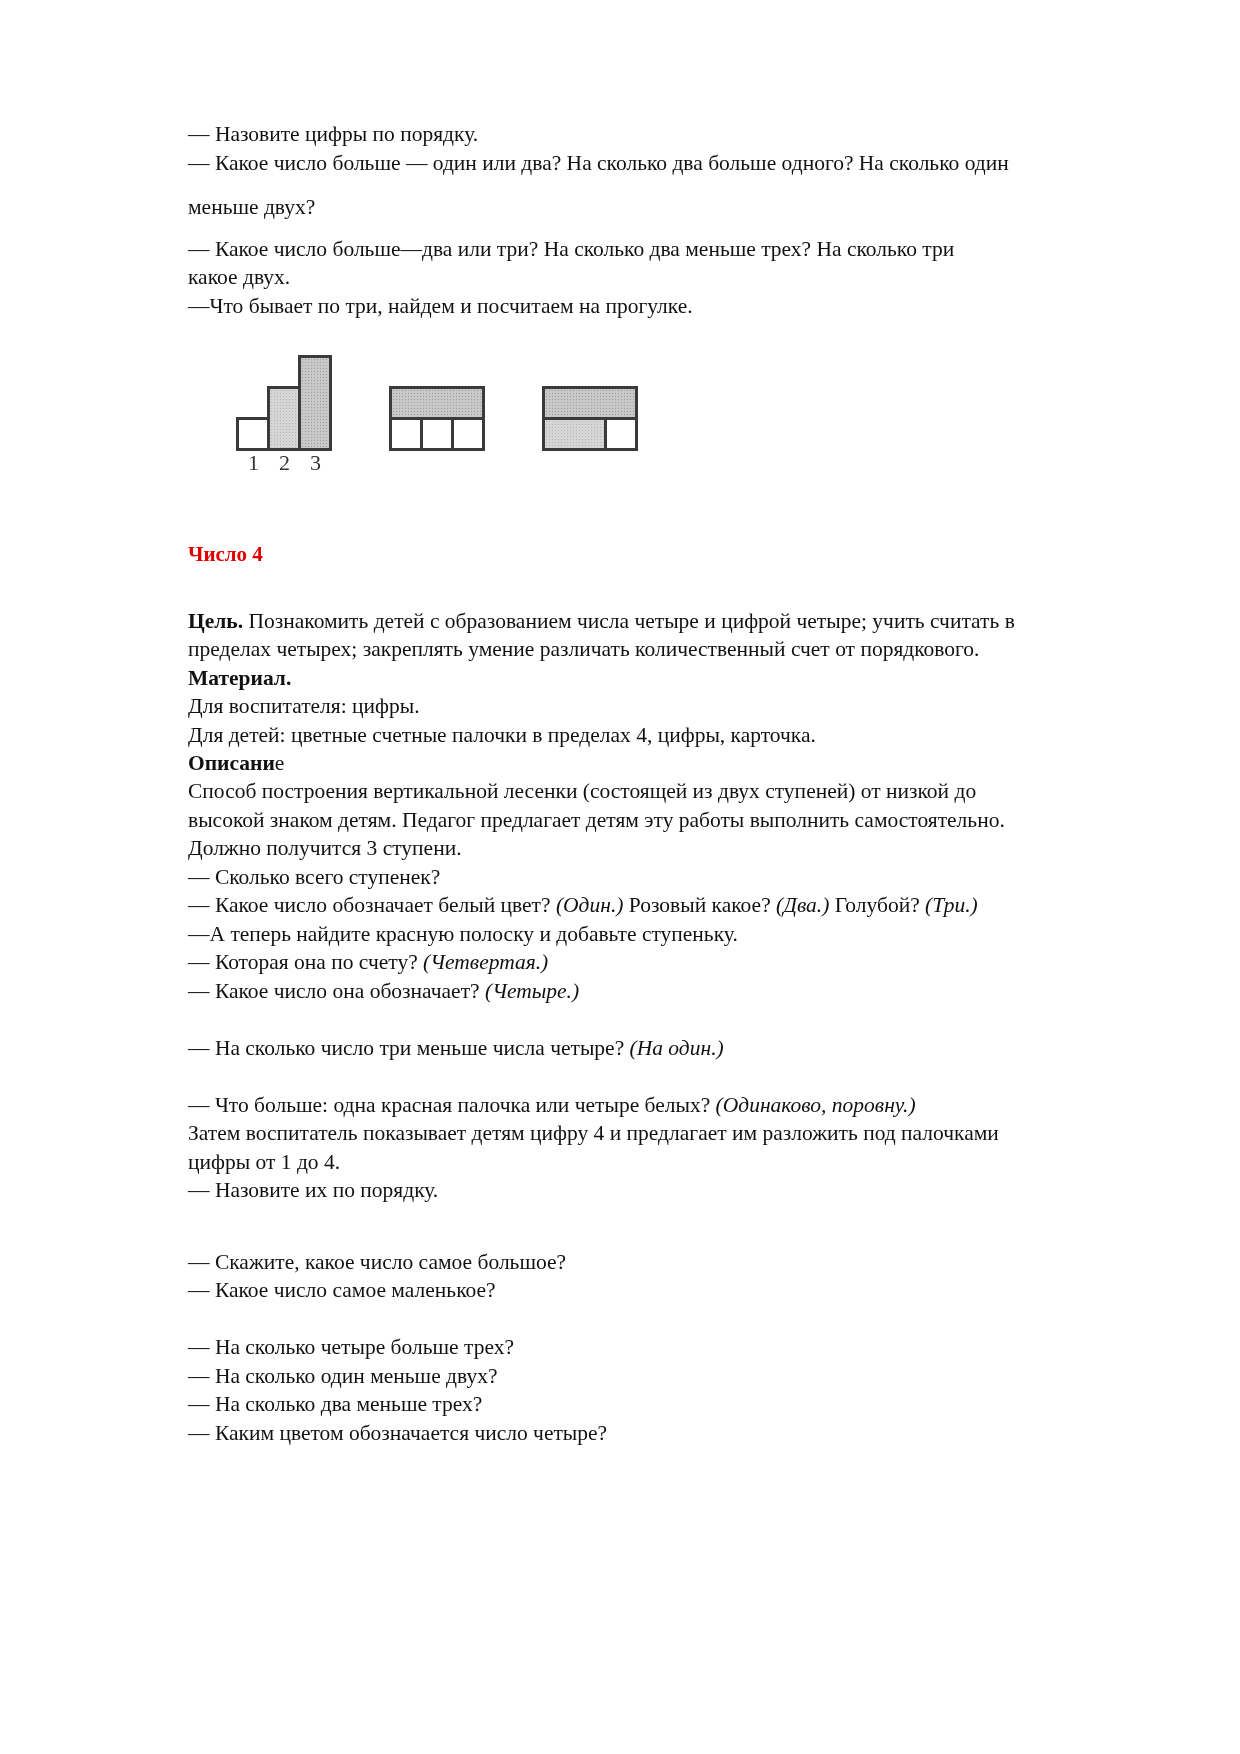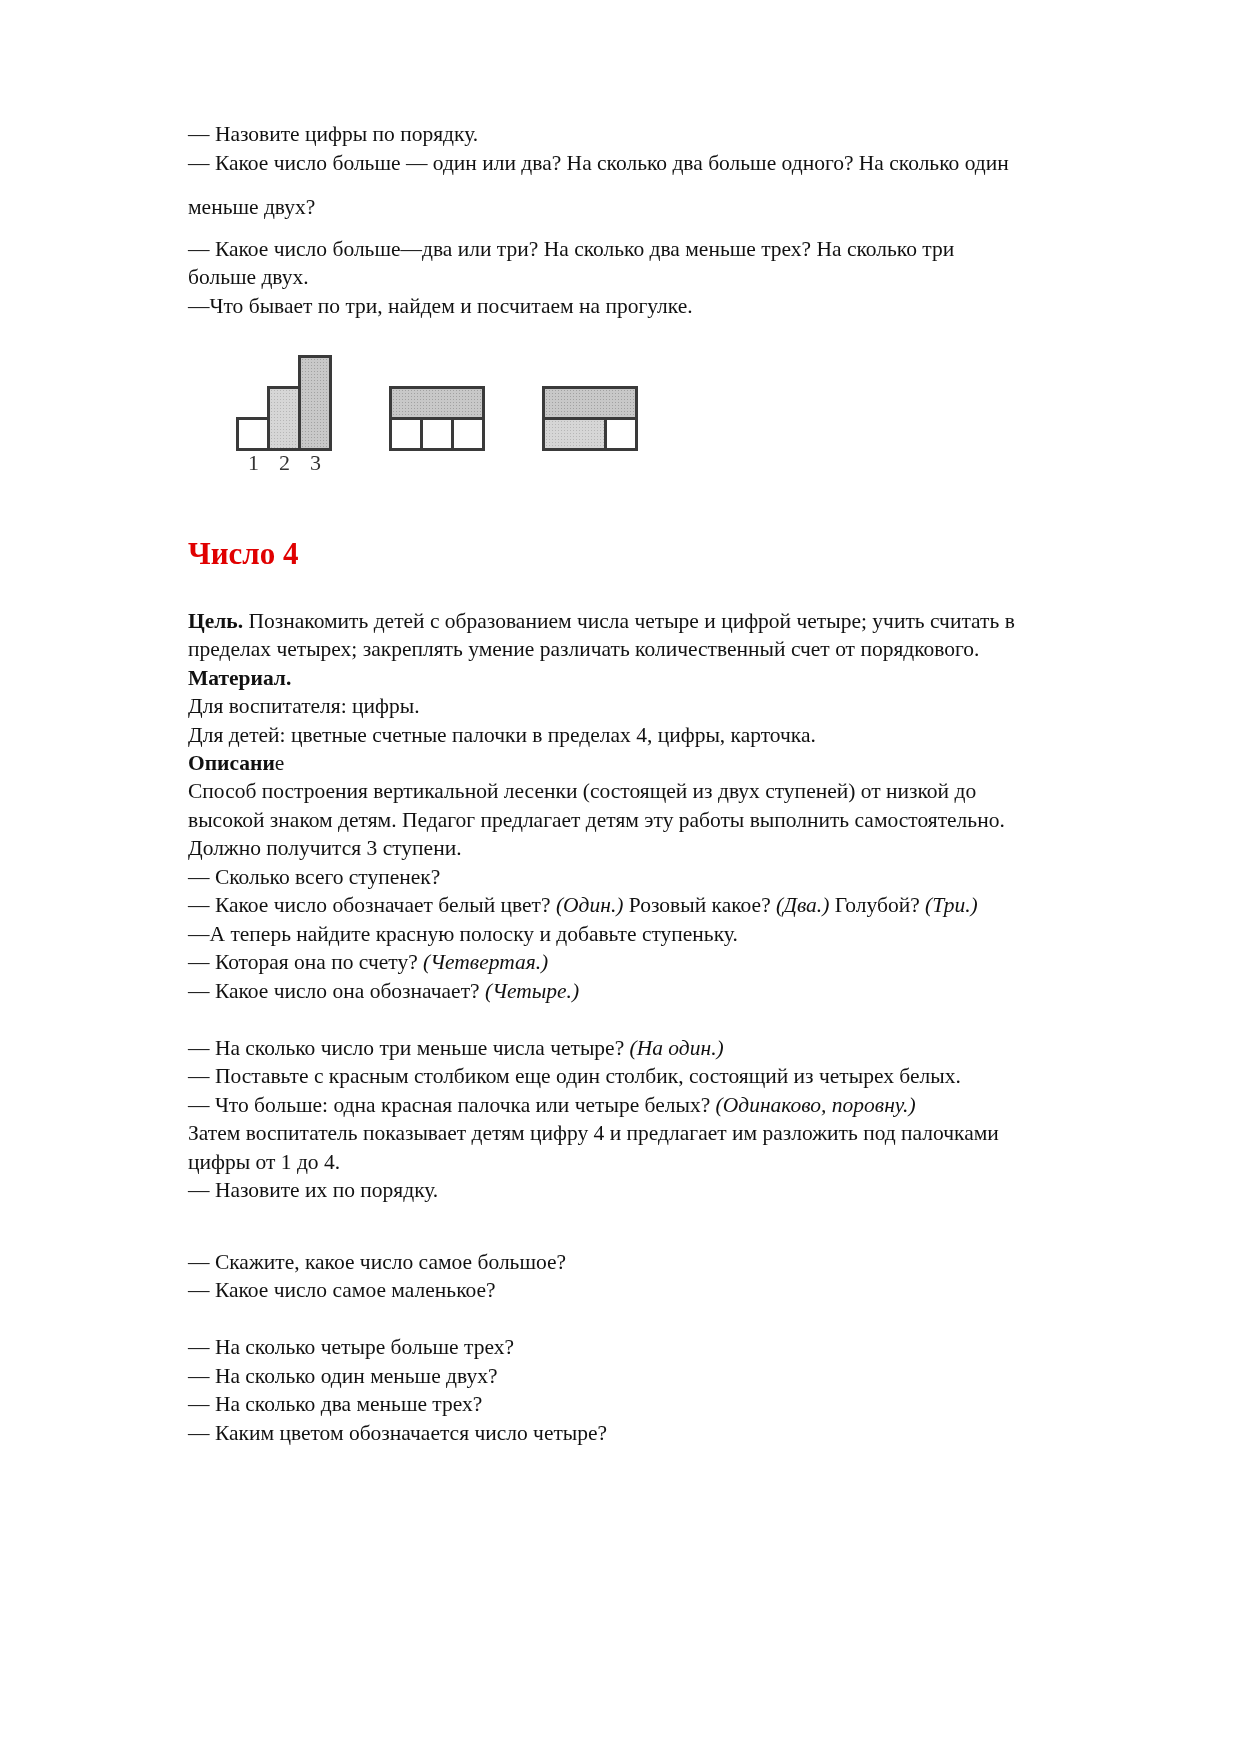--- a/index.html
+++ b/index.html
@@ -26,21 +26,21 @@
       font-size: 21.5px;
       line-height: 28px;
       white-space: nowrap;
     }
     .line i, .line .it { font-style: italic; }
     .line b { font-weight: bold; }
     .heading {
       position: absolute;
       left: 178px;
       top: 538px;
-      font-size: 31px;
+      font-size: 21px;
       font-weight: bold;
       color: #e00000;
       line-height: 32px;
     }
     .figure {
       position: absolute;
     }
     .cell {
       position: absolute;
       box-sizing: border-box;
@@ -68,21 +68,21 @@
   </style>
 </head>
 <body>
 
 <div class="page">
 
   <div class="line" style="top:120px">— Назовите цифры по порядку.</div>
   <div class="line" style="top:149px">— Какое число больше — один или два? На сколько два больше одного? На сколько один</div>
   <div class="line" style="top:193px">меньше двух?</div>
   <div class="line" style="top:235px">— Какое число больше—два или три? На сколько два меньше трех? На сколько три</div>
-  <div class="line" style="top:263px">больше двух.</div>
+  <div class="line" style="top:263px">какое двух.</div>
   <div class="line" style="top:292px">—Что бывает по три, найдем и посчитаем на прогулке.</div>
 
   <div class="figure" style="left:226px; top:355px; width:96px; height:120px;">
     <div class="cell" style="left:0; top:62px; width:34px; height:34px;"></div>
     <div class="cell light" style="left:31px; top:31px; width:34px; height:65px;"></div>
     <div class="cell shaded" style="left:62px; top:0; width:34px; height:96px;"></div>
     <div class="fig-label" style="left:2px; top:96px;">1</div>
     <div class="fig-label" style="left:33px; top:96px;">2</div>
     <div class="fig-label" style="left:64px; top:96px;">3</div>
   </div>
@@ -121,21 +121,20 @@
   <div class="line" style="top:920px">—А теперь найдите красную полоску и добавьте ступеньку.</div>
   <div class="line" style="top:948px">
     <span>— Которая она по счету? </span><i>(Четвертая.)</i>
   </div>
   <div class="line" style="top:977px">
     <span>— Какое число она обозначает? </span><i>(Четыре.)</i>
   </div>
   <div class="line" style="top:1034px">
     <span>— На сколько число три меньше числа четыре? </span><i>(На один.)</i>
   </div>
-  <div class="line" style="top:1062px">— Поставьте с красным столбиком еще один столбик, состоящий из четырех белых.</div>
   <div class="line" style="top:1091px">
     <span>— Что больше: одна красная палочка или четыре белых? </span><i>(Одинаково, поровну.)</i>
   </div>
   <div class="line" style="top:1119px">Затем воспитатель показывает детям цифру 4 и предлагает им разложить под палочками</div>
   <div class="line" style="top:1148px">цифры от 1 до 4.</div>
   <div class="line" style="top:1176px">— Назовите их по порядку.</div>
 
   <div class="line" style="top:1248px">— Скажите, какое число самое большое?</div>
   <div class="line" style="top:1276px">— Какое число самое маленькое?</div>
   <div class="line" style="top:1333px">— На сколько четыре больше трех?</div>

